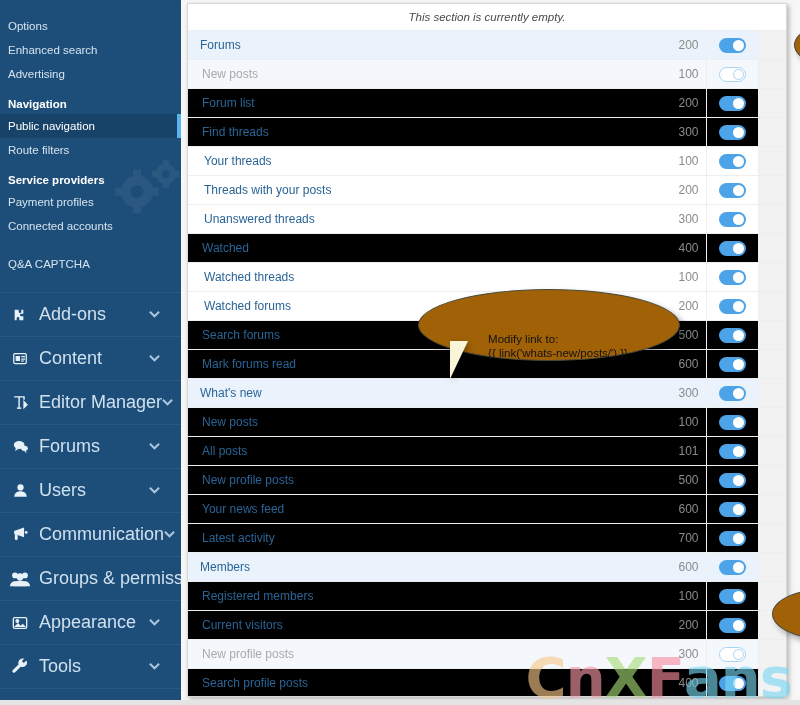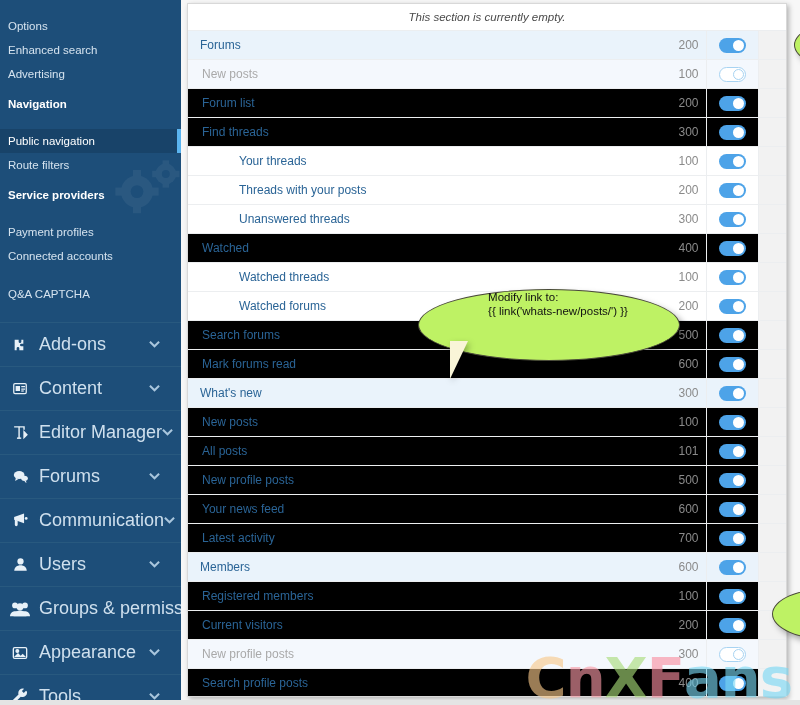--- a/index.html
+++ b/index.html
@@ -46,21 +46,21 @@
     color: #ffffff;
   }
   .side-link.active::after {
     content: "";
     position: absolute;
     right: 0; top: 0;
     width: 4px; height: 100%;
     background: #5ab4f0;
   }
   .side-head {
-    padding: 12px 0 19px 8px;
+    padding: 12px 0 4px 8px;
     font-size: 11.5px;
     font-weight: bold;
     color: #ffffff;
     white-space: nowrap;
   }
   .side-spacer { height: 14px; }
 
   
   #sidebar .sect-list { margin-top: 16px; }
   .side-sect {
@@ -126,21 +126,21 @@
   .nav-row.lvl0 { background: #eaf3fb; }
   .nav-row.lvl1 { background: #000000; }
   .nav-row.lvl2 { background: #ffffff; }
   .nav-row.alt  { background: #f4f8fd; }
   .c-label {
     padding-left: 12px;
     color: #2a6496;
     white-space: nowrap;
   }
   .c-label.i1 { padding-left: 14px; margin-left: 37px; }
-  .c-label.i2 { padding-left: 51px; }
+  .c-label.i2 { padding-left: 16px; }
   .c-label.dim { color: #a9a9a9; }
   .c-num {
     width: 46px;
     text-align: right;
     padding-right: 7px;
     font-size: 10.5px;
     color: #8a8a8a;
     white-space: nowrap;
   }
   .c-toggle {
@@ -180,26 +180,26 @@
     width: 11px; height: 11px;
     border-radius: 50%;
     background: #ffffff;
     border: 1px solid #a7d3f2;
   }
 
   
   .callout { position: absolute; z-index: 40; }
   .bubble {
     position: relative;
-    background: #bef264;
+    background: #a16207;
     border: 1px solid #4a4a3a;
     border-radius: 50%;
     box-shadow: 4px 4px 6px rgba(0,0,0,0.35);
     display: flex;
-    align-items: flex-start;
+    align-items: flex-end;
     justify-content: center;
     text-align: left;
     color: #111111;
   }
   .bubble .btxt { font-size: 11.5px; line-height: 14px; white-space: pre-line; }
   .tail {
     position: absolute;
     width: 0; height: 0;
     z-index: 39;
   }
@@ -339,39 +339,39 @@
               <path d="M20 17l1 4-3-2z"></path>
             </svg>
           </span>
           <span class="s-label">Forums</span>
           <span class="s-chev"><svg width="11" height="8" viewBox="0 0 12 8" fill="none" stroke="currentColor" stroke-width="2.2">
               <polyline points="1,1.5 6,6.5 11,1.5"></polyline>
             </svg></span>
         </div>
         <div class="side-sect">
           <span class="s-ico">
+            <svg width="15" height="17" viewBox="0 0 24 24" fill="currentColor">
+              <circle cx="12" cy="7" r="5"></circle>
+              <path d="M2 22c0-5.5 4.5-9 10-9s10 3.5 10 9z"></path>
+            </svg>
+          </span>
+          <span class="s-label">Users</span>
+          <span class="s-chev"><svg width="11" height="8" viewBox="0 0 12 8" fill="none" stroke="currentColor" stroke-width="2.2">
+              <polyline points="1,1.5 6,6.5 11,1.5"></polyline>
+            </svg></span>
+        </div>
+        <div class="side-sect">
+          <span class="s-ico">
             <svg width="19" height="17" viewBox="0 0 24 24" fill="currentColor">
               <path d="M3 7l14-5v14L3 11z"></path>
               <path d="M4 11v7a2 2 0 0 0 4 0v-6z"></path>
               <circle cx="20" cy="9" r="2"></circle>
             </svg>
           </span>
           <span class="s-label">Communication</span>
-          <span class="s-chev"><svg width="11" height="8" viewBox="0 0 12 8" fill="none" stroke="currentColor" stroke-width="2.2">
-              <polyline points="1,1.5 6,6.5 11,1.5"></polyline>
-            </svg></span>
-        </div>
-        <div class="side-sect">
-          <span class="s-ico">
-            <svg width="15" height="17" viewBox="0 0 24 24" fill="currentColor">
-              <circle cx="12" cy="7" r="5"></circle>
-              <path d="M2 22c0-5.5 4.5-9 10-9s10 3.5 10 9z"></path>
-            </svg>
-          </span>
-          <span class="s-label">Users</span>
           <span class="s-chev"><svg width="11" height="8" viewBox="0 0 12 8" fill="none" stroke="currentColor" stroke-width="2.2">
               <polyline points="1,1.5 6,6.5 11,1.5"></polyline>
             </svg></span>
         </div>
         <div class="side-sect">
           <span class="s-ico">
             <svg width="20" height="16" viewBox="0 0 28 22" fill="currentColor">
               <circle cx="7" cy="6" r="4"></circle>
               <circle cx="21" cy="6" r="4"></circle>
               <circle cx="14" cy="8" r="5"></circle>

